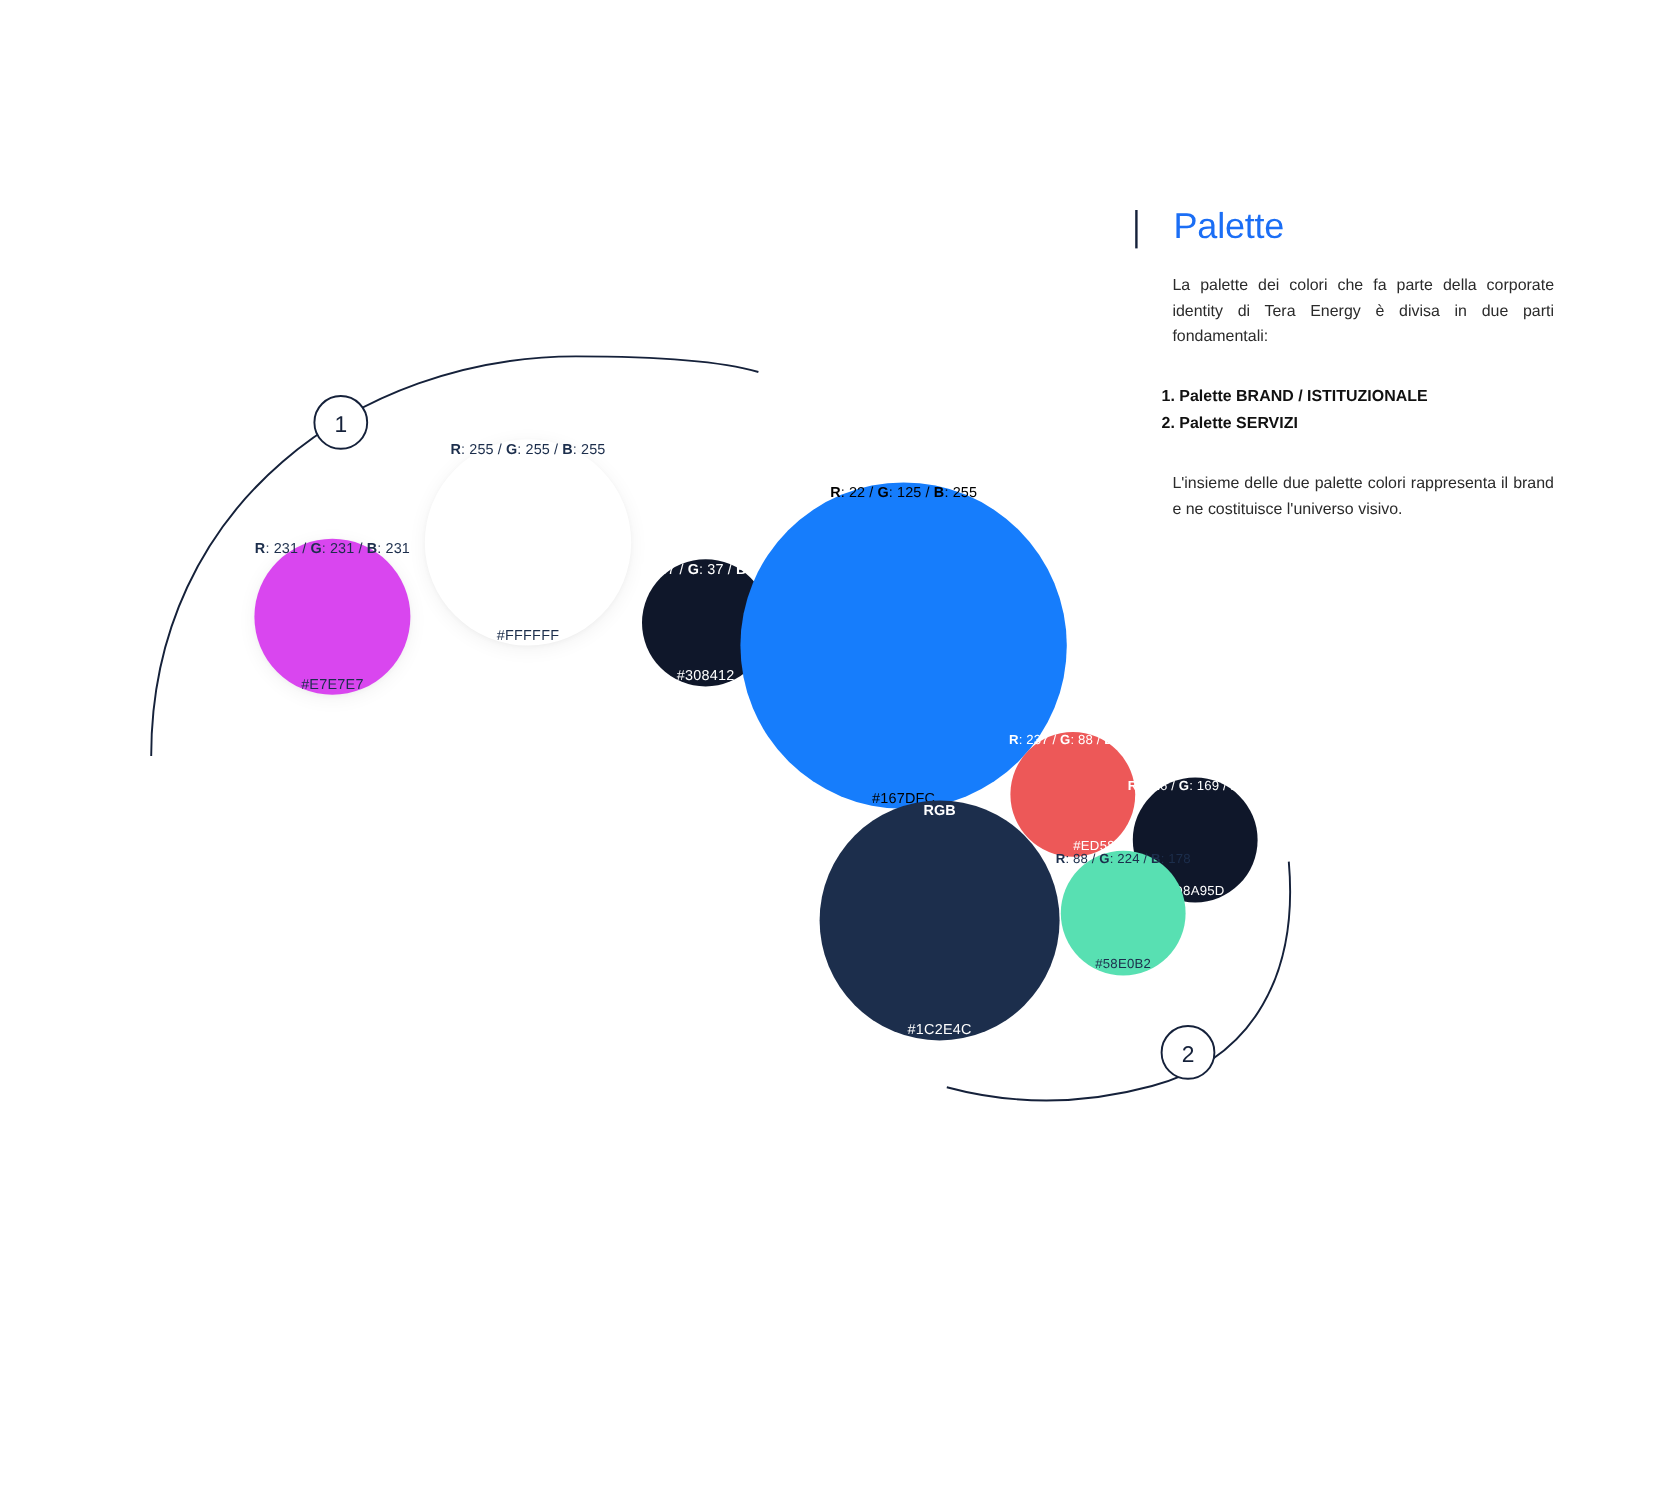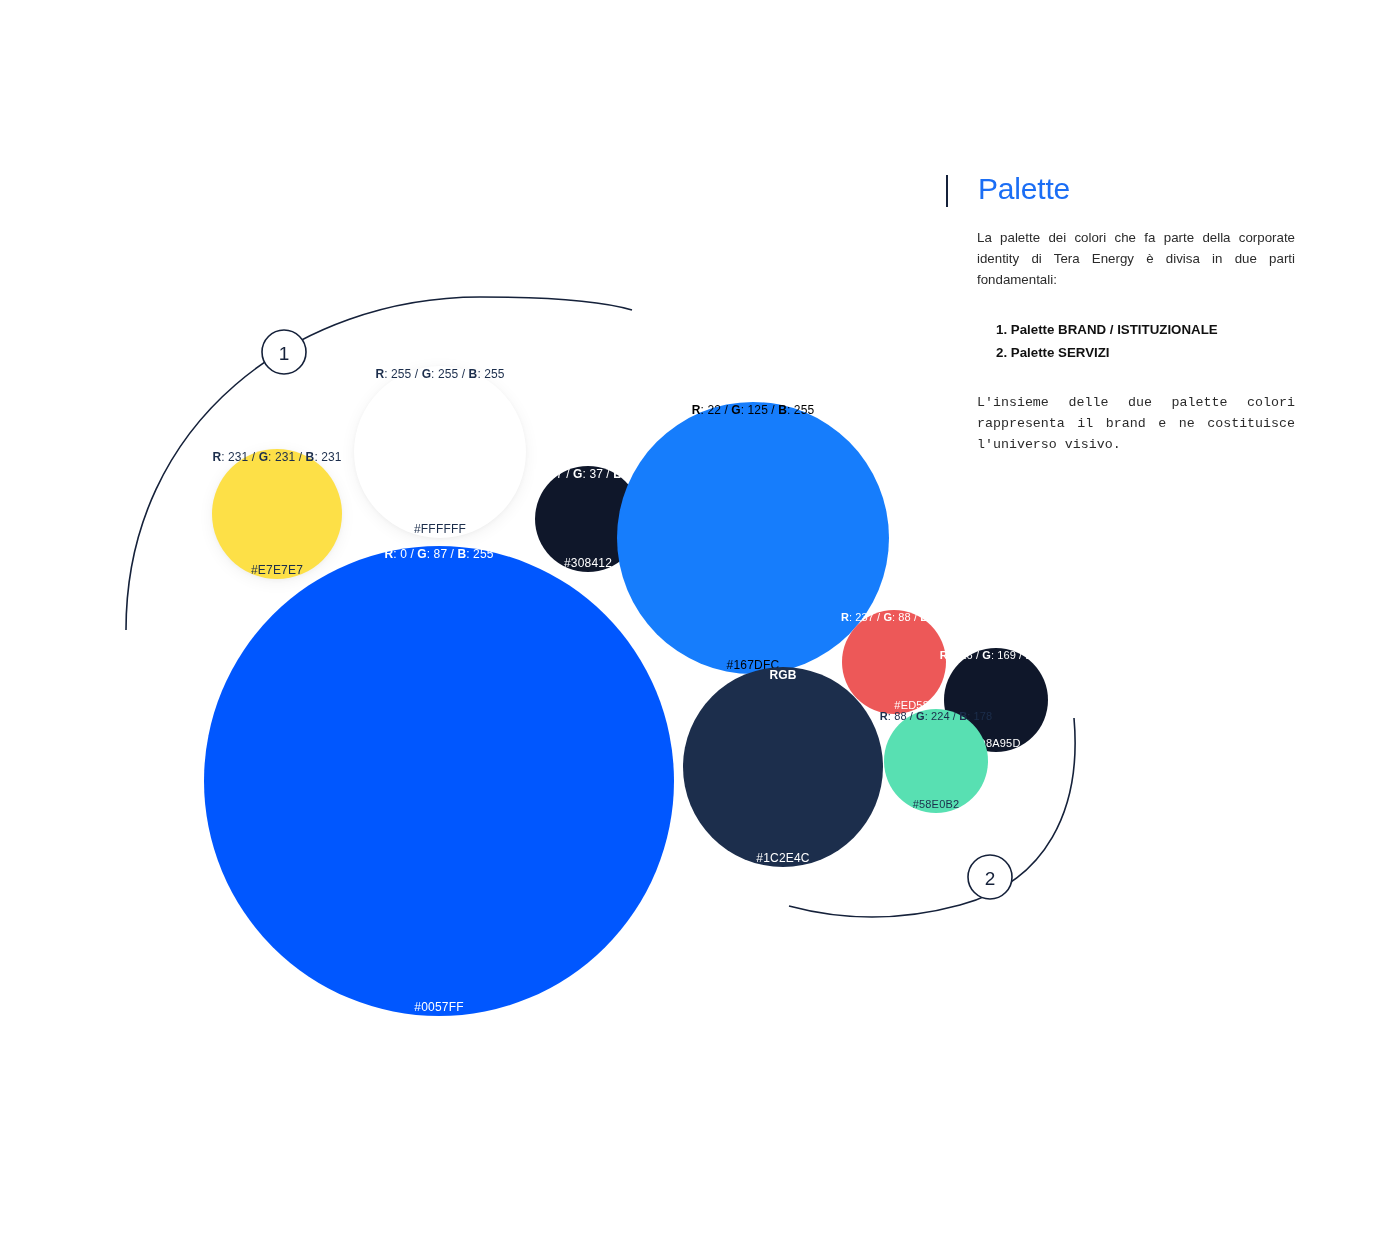--- a/index.html
+++ b/index.html
@@ -94,29 +94,29 @@
   .body-block {
     margin-left: 31px;
     width: 318px;
     font-size: 13.3px;
     line-height: 21px;
     color: #2b2b2b;
     text-align: justify;
   }
   #intro-copy { margin-top: 17px; }
   #bullets {
-    margin-left: 50px;
+    margin-left: 22px;
     margin-top: 28px;
     font-size: 13.3px;
     line-height: 23px;
     font-weight: 700;
     color: #111111;
   }
   #bullets .bullet-item { white-space: nowrap; }
-  #outro-copy { margin-top: 28px; font-family: Liberation Mono, monospace; }
+  #outro-copy { margin-top: 28px; }
 </style>
 </head>
 <body>
 
 <div id="stage">
 
   <svg id="arcs" viewBox="0 0 1400 1240" width="1400" height="1240">
 
     <path d="M 126 630 C 126 420 300 297 480 297 C 560 297 608 303 632 310" fill="none" stroke="#15213a" stroke-width="1.6"></path>
 
@@ -126,21 +126,21 @@
       <circle cx="284" cy="352" r="22" fill="#ffffff" stroke="#15213a" stroke-width="1.6"></circle>
       <text x="284" y="360" text-anchor="middle" font-family="Liberation Sans, sans-serif" font-size="19" fill="#15213a">1</text>
     </g>
 
     <g>
       <circle cx="990" cy="877" r="22" fill="#ffffff" stroke="#15213a" stroke-width="1.6"></circle>
       <text x="990" y="885" text-anchor="middle" font-family="Liberation Sans, sans-serif" font-size="19" fill="#15213a">2</text>
     </g>
   </svg>
 
-  <div class="bubble soft-shadow" style="left:212px; top:449px; width:130px; height:130px; background:#fde047; color:#1c2e4c;">
+  <div class="bubble soft-shadow" style="left:212px; top:449px; width:130px; height:130px; background:#d946ef; color:#1c2e4c;">
     <div class="rgb-line">
       <b>R</b>: 231 / <b>G</b>: 231 / <b>B</b>: 231
     </div>
     <div class="hex-line">#E7E7E7</div>
   </div>
 
   <div class="bubble soft-shadow" style="left:354px; top:366px; width:172px; height:172px; background:#FFFFFF; color:#1c2e4c;">
     <div class="rgb-line">
       <b>R</b>: 255 / <b>G</b>: 255 / <b>B</b>: 255
     </div>
@@ -154,26 +154,20 @@
     <div class="hex-line">#308412</div>
   </div>
 
   <div class="bubble" style="left:617px; top:402px; width:272px; height:272px; background:#167DFC; color:#000000;">
     <div class="rgb-line">
       <b>R</b>: 22 / <b>G</b>: 125 / <b>B</b>: 255
     </div>
     <div class="hex-line">#167DFC</div>
   </div>
 
-  <div class="bubble" style="left:204px; top:546px; width:470px; height:470px; background:#0057FF; color:#ffffff;">
-    <div class="rgb-line">
-      <b>R</b>: 0 / <b>G</b>: 87 / <b>B</b>: 255
-    </div>
-    <div class="hex-line">#0057FF</div>
-  </div>
 
   <div class="bubble" style="left:683px; top:667px; width:200px; height:200px; background:#1C2E4C; color:#ffffff;">
     <div class="rgb-line" style="font-weight:700;">RGB</div>
     <div class="hex-line">#1C2E4C</div>
   </div>
 
   <div class="bubble" style="left:842px; top:610px; width:104px; height:104px; background:#ED5858; color:#ffffff;">
     <div class="rgb-line" style="font-size:11px;">
       <b>R</b>: 237 / <b>G</b>: 88 / <b>B</b>: 88
     </div>

